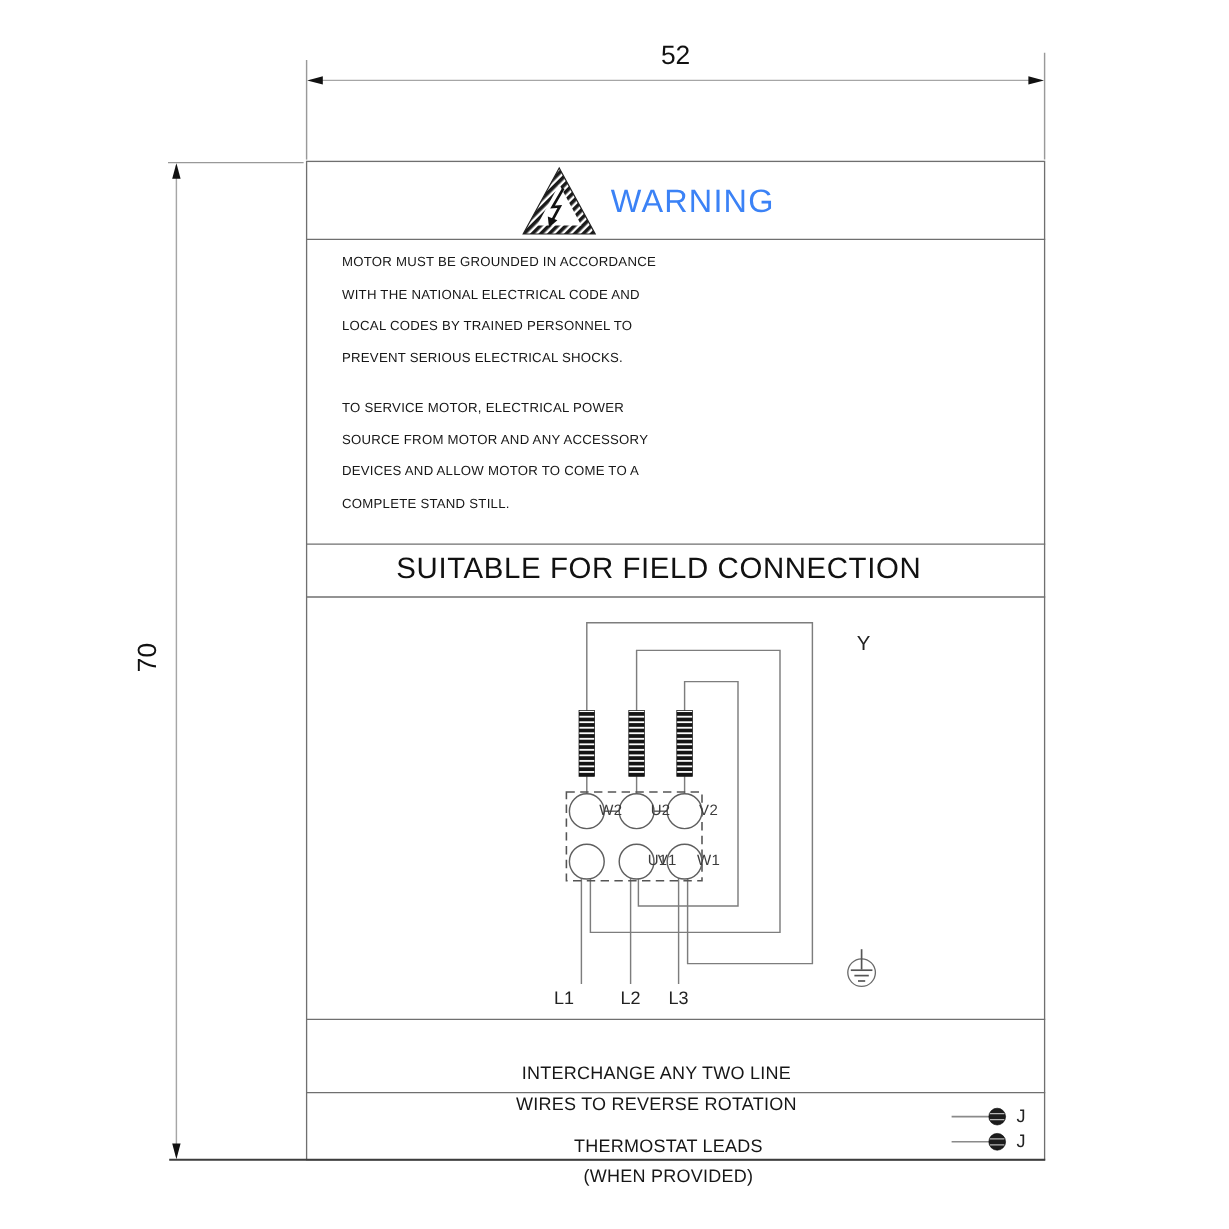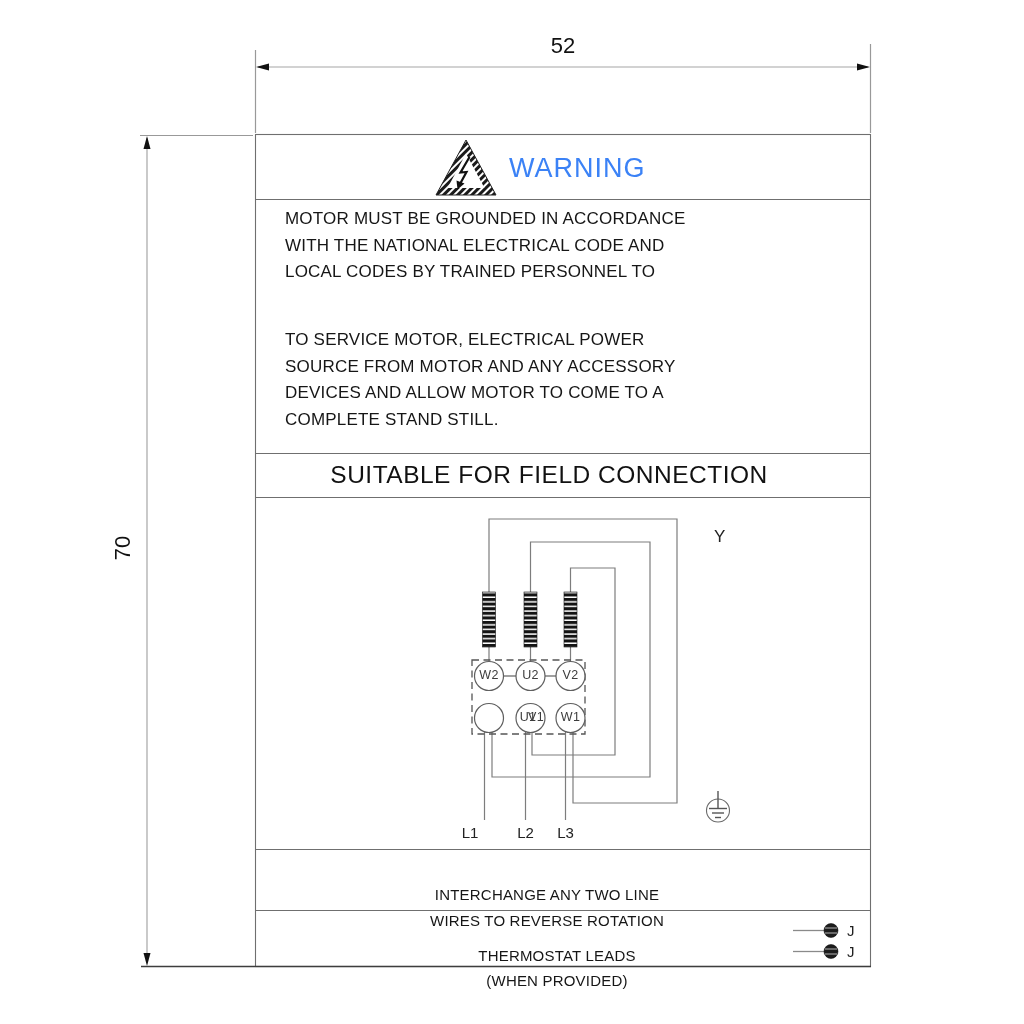--- a/index.html
+++ b/index.html
@@ -2,26 +2,26 @@
 <html><head>
 <meta charset="utf-8">
 <style>
   html,body{margin:0;padding:0;background:#fff;}
   body{width:1024px;height:1024px;overflow:hidden;position:relative;
        font-family:"Liberation Sans", sans-serif;color:#1a1a1a;}
   .abs{position:absolute;}
   #drawing-svg{position:absolute;left:0;top:0;}
   .dim-text{font-size:22px;color:#111;}
   .warn-title{font-size:27px;letter-spacing:1px;color:#3b82f6;white-space:nowrap;}
-  .para{font-size:17px;letter-spacing:0.2px;line-height:26.5px;color:#161616;white-space:nowrap;}
+  .para{font-size:11px;letter-spacing:0.2px;line-height:26.5px;color:#161616;white-space:nowrap;}
   .band-title{left:255px;width:588px;text-align:center;font-size:24.5px;letter-spacing:0.5px;color:#111;}
   .center-band{left:255px;width:584px;text-align:center;font-size:15px;letter-spacing:0.2px;color:#161616;margin-top:28px;}
   .center-band div{line-height:26px;}
   .thermo-band div{line-height:25px;}
-  .term-label{width:30px;text-align:center;font-size:12.5px;color:#3c3c3c;letter-spacing:0.3px;}
+  .term-label{width:30px;text-align:center;font-size:12.5px;color:#3c3c3c;letter-spacing:0.3px;padding-left:20px;}
   .line-label{width:30px;text-align:center;font-size:15px;color:#222;}
   .y-label{font-size:17px;color:#222;}
   .j-label{font-size:15px;color:#222;}
 </style>
 </head>
 <body>
 
 <svg id="drawing-svg" width="1024" height="1024" viewBox="0 0 1024 1024">
   <defs>
     <pattern id="hatch" width="5" height="5" patternUnits="userSpaceOnUse" patternTransform="rotate(45)">
@@ -125,20 +125,21 @@
 <div class="abs dim-text" style="left:543px;top:33px;width:40px;text-align:center;">52</div>
 
 <div class="abs dim-text" style="left:100px;top:536px;width:44px;height:24px;text-align:center;transform:rotate(-90deg);">70</div>
 
 <div class="abs warn-title" style="left:509px;top:153px;">WARNING</div>
 
 <div class="abs para" style="left:285px;top:206px;">
   <div>MOTOR MUST BE GROUNDED IN ACCORDANCE</div>
   <div>WITH THE NATIONAL ELECTRICAL CODE AND</div>
   <div>LOCAL CODES BY TRAINED PERSONNEL TO</div>
+  <div>PREVENT SERIOUS ELECTRICAL SHOCKS.</div>
 </div>
 
 <div class="abs para" style="left:285px;top:327px;">
   <div>TO SERVICE MOTOR, ELECTRICAL POWER</div>
   <div>SOURCE FROM MOTOR AND ANY ACCESSORY</div>
   <div>DEVICES AND ALLOW MOTOR TO COME TO A</div>
   <div>COMPLETE STAND STILL.</div>
 </div>
 
 <div class="abs band-title" style="top:461px;">SUITABLE FOR FIELD CONNECTION</div>

